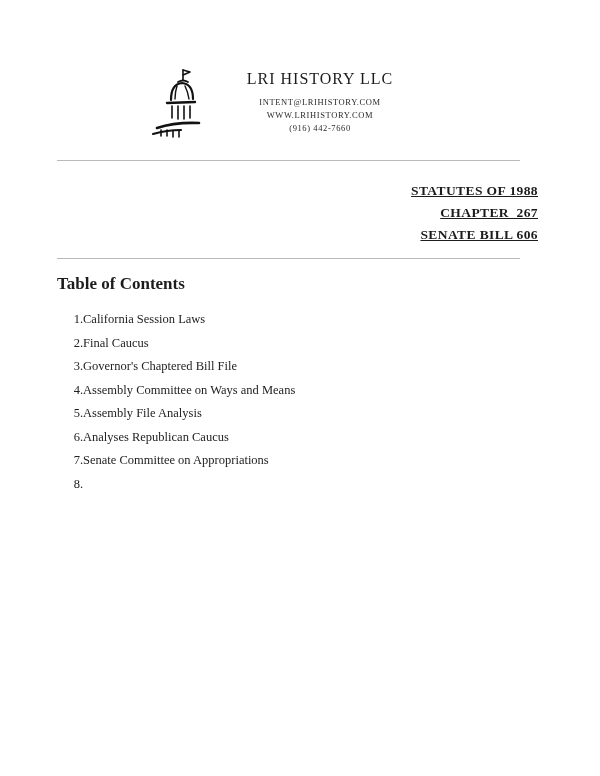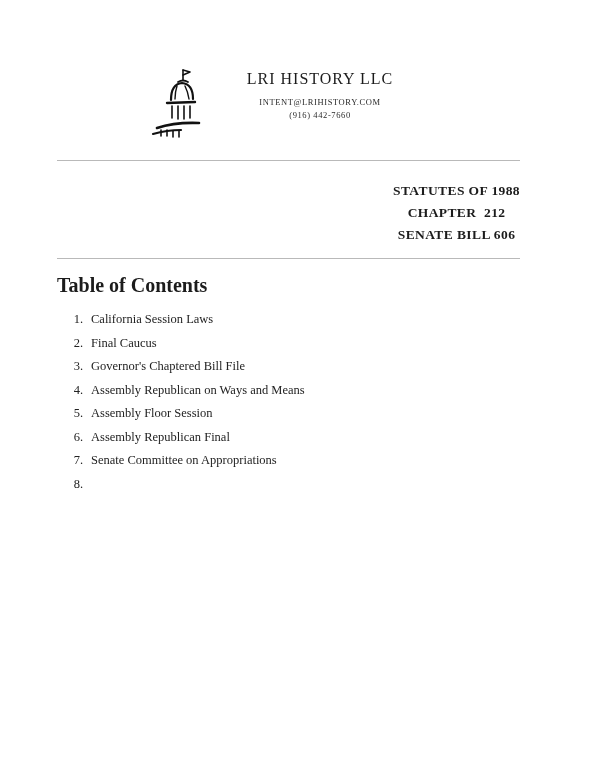--- a/index.html
+++ b/index.html
@@ -67,39 +67,40 @@
     height: 0;
     border-top: 1px solid #b9b9b9;
   }
   .rule-1 { top: 160px; }
   .rule-2 { top: 258px; }
 
   
   .doc-ref {
     position: absolute;
     top: 180px;
-    right: 80px;
-    text-align: center;
+    right: 62px;
+    text-align: right;
+    text-decoration: underline;
   }
 
   .doc-ref-line {
     font-size: 13.5px;
     font-weight: bold;
     letter-spacing: 0.4px;
     line-height: 22px;
     white-space: pre;
     color: #1c1c1c;
   }
 
   
   .toc-title {
     position: absolute;
     top: 274px;
     left: 57px;
-    font-size: 20px;
+    font-size: 17px;
     font-weight: bold;
     color: #1c1c1c;
   }
 
   .toc-list {
     position: absolute;
     top: 308px;
     left: 57px;
     width: 420px;
   }
@@ -112,21 +113,20 @@
     color: #222222;
   }
 
   .toc-num {
     width: 26px;
     text-align: right;
     flex: 0 0 auto;
   }
 
   .toc-text {
-    margin-left: 8px;
   }
 
   svg .stroke {
     fill: none;
     stroke: #111111;
     stroke-linecap: round;
     stroke-linejoin: round;
   }
 </style>
 </head>
@@ -160,59 +160,60 @@
         <path class="stroke" stroke-width="1.6" d="M14 70 L14 64"></path>
         <path class="stroke" stroke-width="1.6" d="M20 70 L20 64"></path>
         <path class="stroke" stroke-width="1.6" d="M26 71 L26 65"></path>
         <path class="stroke" stroke-width="1.6" d="M32 71 L32 65"></path>
       </svg>
     </div>
 
     <div class="header-text">
       <div class="company-name">LRI HISTORY LLC</div>
       <div class="contact-line">INTENT@LRIHISTORY.COM</div>
+      <div class="contact-line">WWW.LRIHISTORY.COM</div>
       <div class="contact-line">(916) 442-7660</div>
     </div>
   </div>
 
   <div class="rule rule-1"></div>
   <div class="rule rule-2"></div>
 
   <div class="doc-ref">
     <div class="doc-ref-line">STATUTES OF 1988</div>
-    <div class="doc-ref-line">CHAPTER  212</div>
+    <div class="doc-ref-line">CHAPTER  267</div>
     <div class="doc-ref-line">SENATE BILL 606</div>
   </div>
 
   <div class="toc-title">Table of Contents</div>
 
   <div class="toc-list">
     <div class="toc-item">
       <span class="toc-num">1.</span>
       <span class="toc-text">California Session Laws</span>
     </div>
     <div class="toc-item">
       <span class="toc-num">2.</span>
       <span class="toc-text">Final Caucus</span>
     </div>
     <div class="toc-item">
       <span class="toc-num">3.</span>
       <span class="toc-text">Governor's Chaptered Bill File</span>
     </div>
     <div class="toc-item">
       <span class="toc-num">4.</span>
-      <span class="toc-text">Assembly Republican on Ways and Means</span>
+      <span class="toc-text">Assembly Committee on Ways and Means</span>
     </div>
     <div class="toc-item">
       <span class="toc-num">5.</span>
-      <span class="toc-text">Assembly Floor Session</span>
+      <span class="toc-text">Assembly File Analysis</span>
     </div>
     <div class="toc-item">
       <span class="toc-num">6.</span>
-      <span class="toc-text">Assembly Republican Final</span>
+      <span class="toc-text">Analyses Republican Caucus</span>
     </div>
     <div class="toc-item">
       <span class="toc-num">7.</span>
       <span class="toc-text">Senate Committee on Appropriations</span>
     </div>
     <div class="toc-item">
       <span class="toc-num">8.</span>
     </div>
   </div>
 

